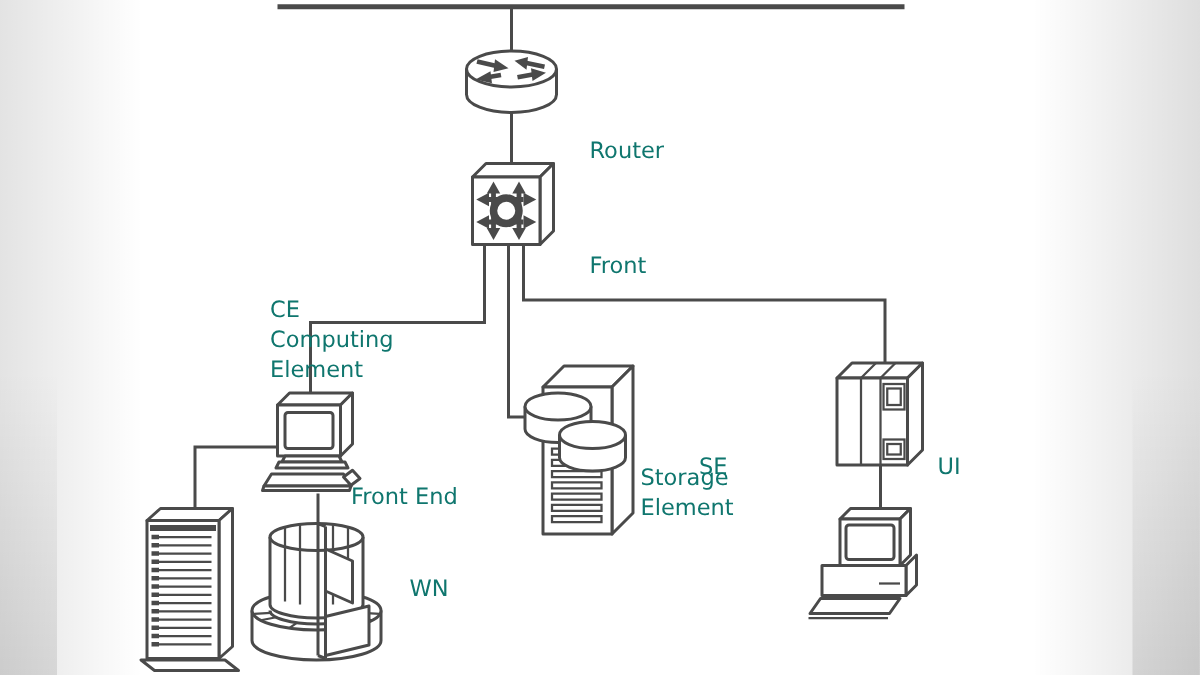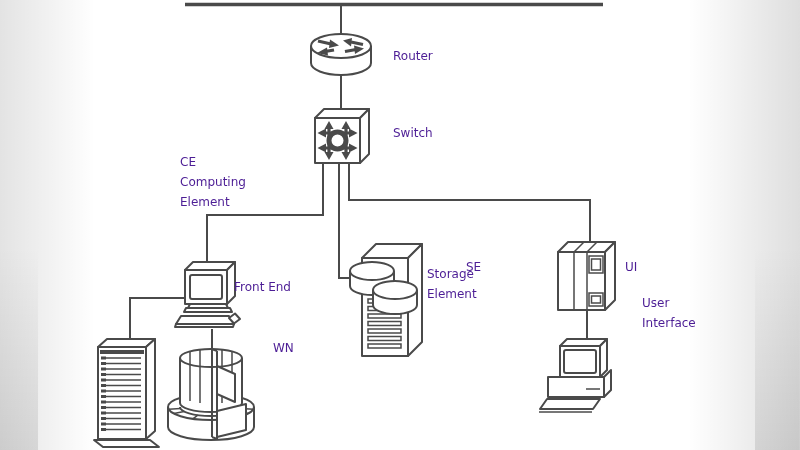--- a/index.html
+++ b/index.html
@@ -8,22 +8,22 @@
   .edge-band{position:absolute;top:0;bottom:0;pointer-events:none;}
   #edge-left{left:0;width:95px;
     background:linear-gradient(90deg,rgba(0,0,0,0.11),rgba(0,0,0,0)),
                linear-gradient(180deg,rgba(0,0,0,0) 55%,rgba(0,0,0,0.10));
     background-size:100% 100%,40% 100%;background-repeat:no-repeat;}
   #edge-right{right:0;width:112px;
     background:linear-gradient(270deg,rgba(0,0,0,0.13),rgba(0,0,0,0)),
                linear-gradient(180deg,rgba(0,0,0,0) 55%,rgba(0,0,0,0.10));
     background-size:100% 100%,40% 100%;background-position:right top;background-repeat:no-repeat;}
   svg{position:absolute;left:0;top:0;}
-  .label{position:absolute;font-size:12px;line-height:20px;color:#4c1d95;
-         white-space:pre-line;}
+  .label{position:absolute;font-size:15px;line-height:20px;color:#0f766e;
+         white-space:pre-line;margin-top:44px;}
   
   .s{stroke:#4a4a4a;stroke-width:2;fill:#ffffff;stroke-linejoin:round;}
   .w{stroke:#4a4a4a;stroke-width:2;fill:none;}
   .w3{stroke:#4a4a4a;stroke-width:3.2;fill:none;}
   .thin{stroke:#4a4a4a;stroke-width:1.5;fill:none;}
   .f{fill:#4a4a4a;stroke:none;}
   .bus{stroke:#4a4a4a;stroke-width:3.4;fill:none;}
 </style>
 </head>
 <body>
@@ -144,26 +144,24 @@
       <rect class="s" x="564" y="350" width="32" height="23" rx="2"></rect>
       <polygon class="s" points="604,377 611,370 611,390 604,397"></polygon>
       <rect class="s" x="548" y="377" width="56" height="20"></rect>
       <line class="thin" x1="586" y1="389" x2="600" y2="389"></line>
       <polygon class="s" points="547,399 600,399 593,409 540,409"></polygon>
       <line class="thin" x1="539" y1="412" x2="592" y2="412"></line>
     </g>
   </svg>
 
   <div class="label" style="left:393px;top:46px">Router</div>
-  <div class="label" style="left:393px;top:123px">Switch</div>
+  <div class="label" style="left:393px;top:123px">Front</div>
   <div class="label" style="left:180px;top:152px">CE</div>
   <div class="label" style="left:180px;top:172px">Computing
 Element</div>
   <div class="label" style="left:234px;top:277px">Front End</div>
   <div class="label" style="left:466px;top:257px">SE</div>
   <div class="label" style="left:427px;top:264px">Storage
 Element</div>
   <div class="label" style="left:273px;top:338px">WN</div>
   <div class="label" style="left:625px;top:257px">UI</div>
-  <div class="label" style="left:642px;top:293px">User
-Interface</div>
 
 </div>
 
 </body></html>

